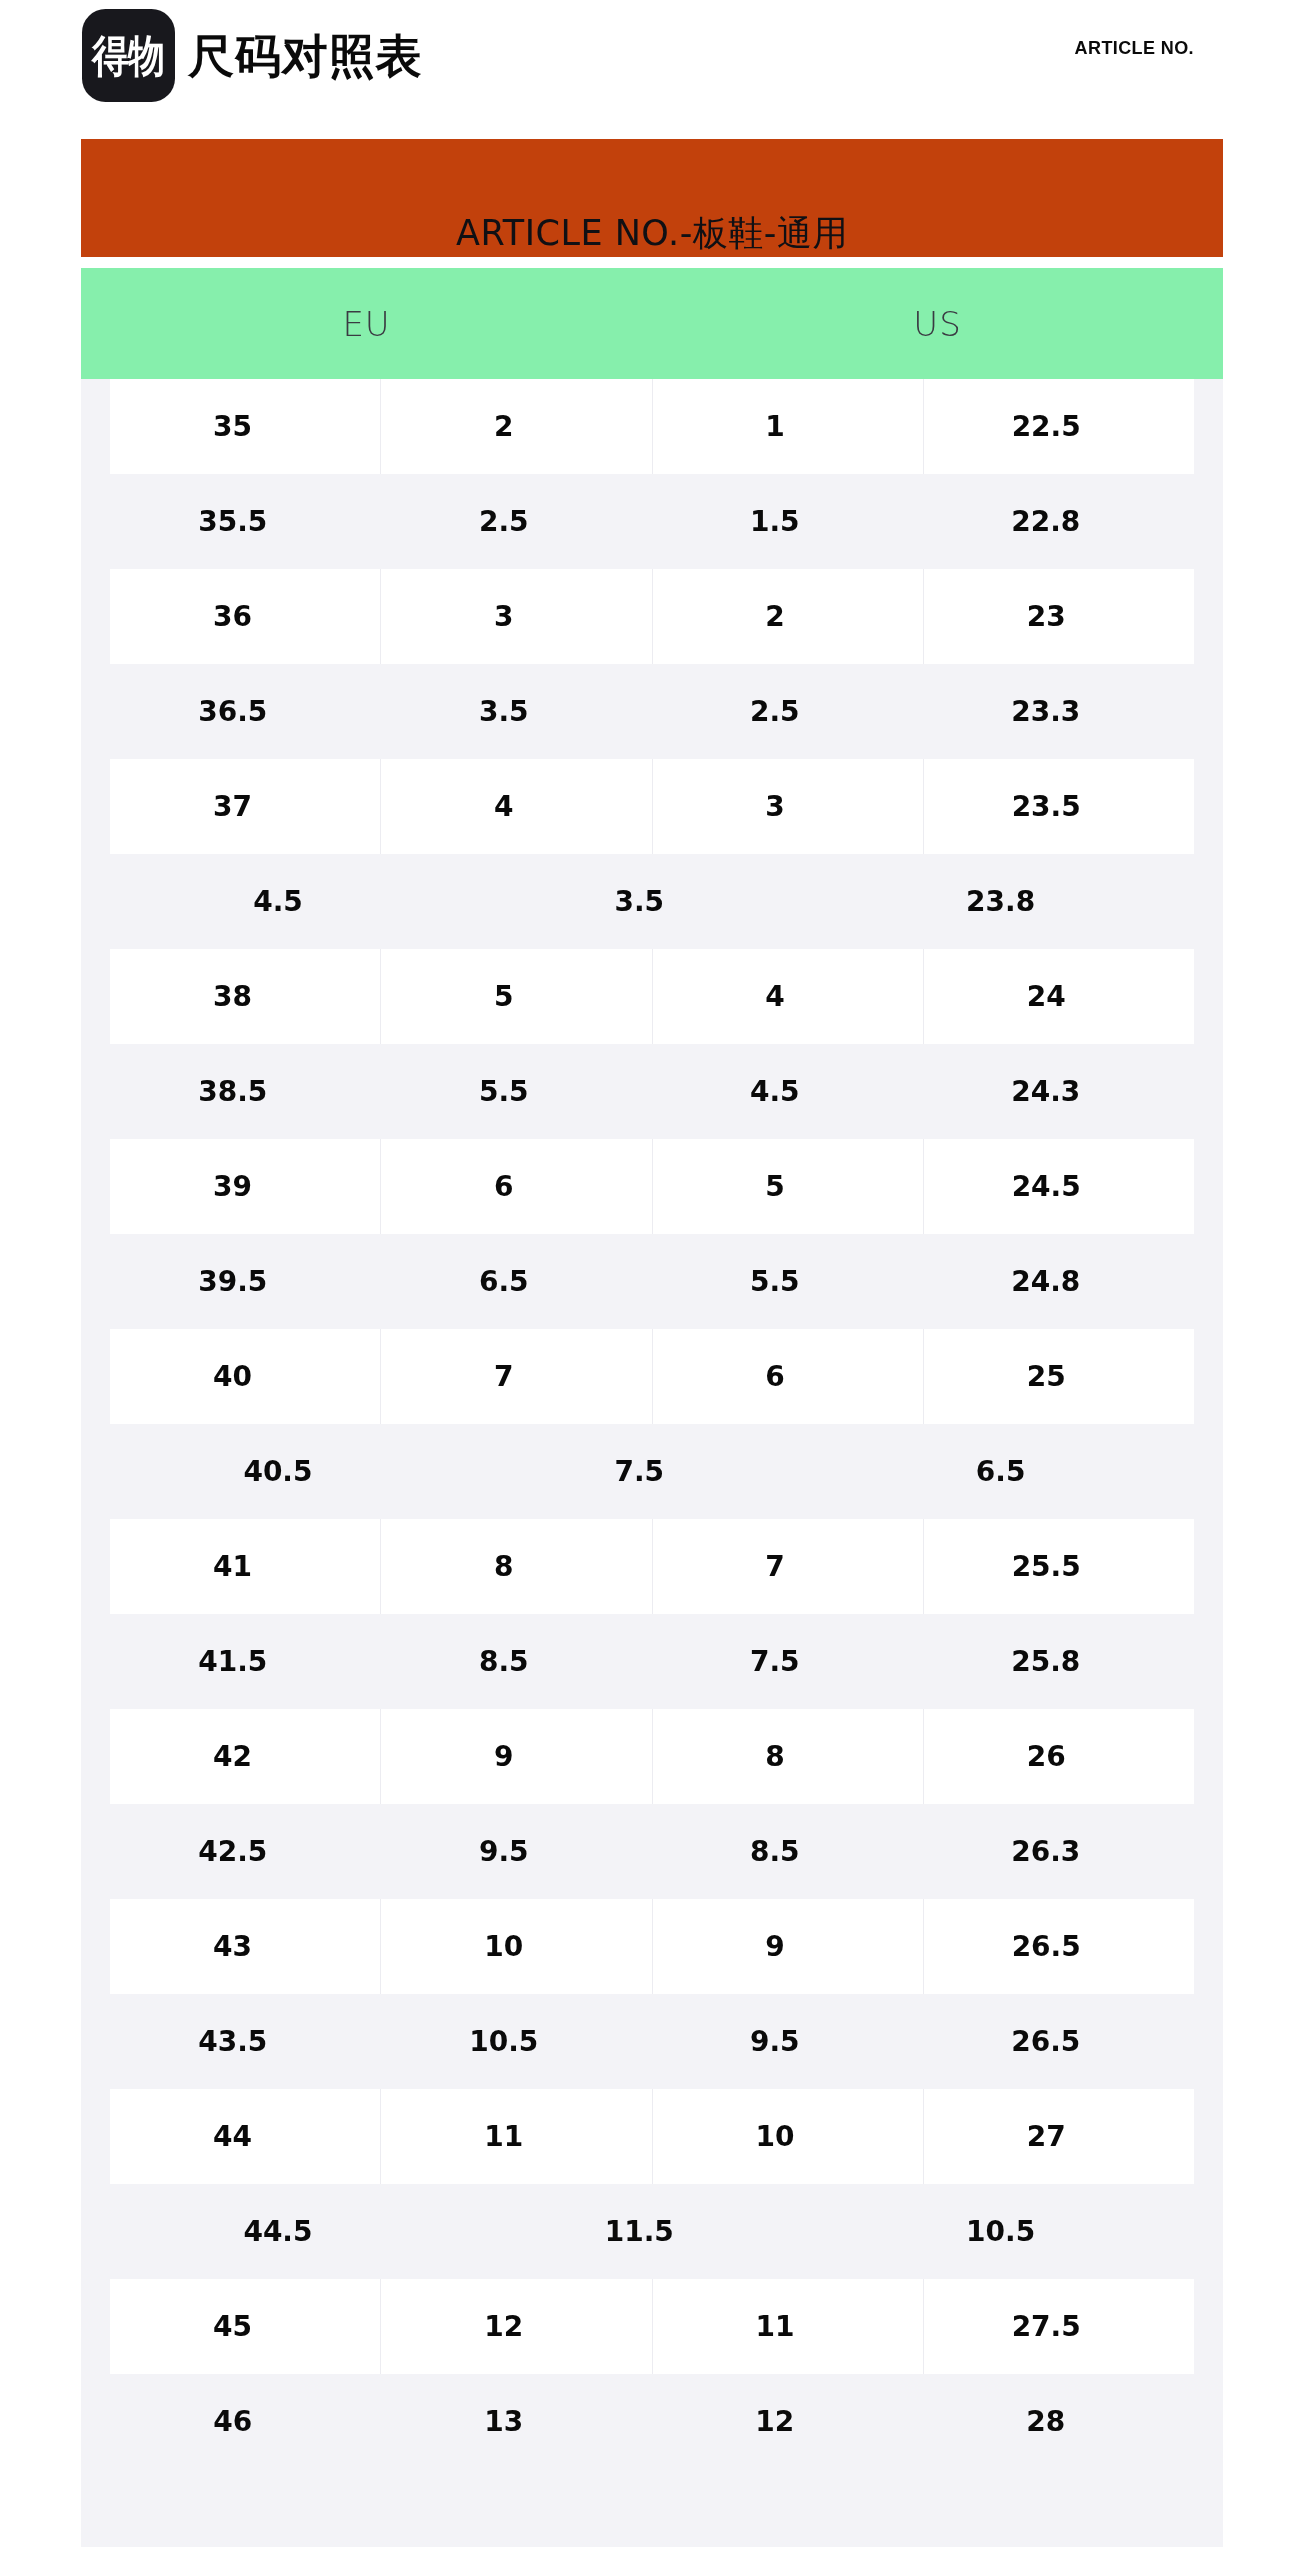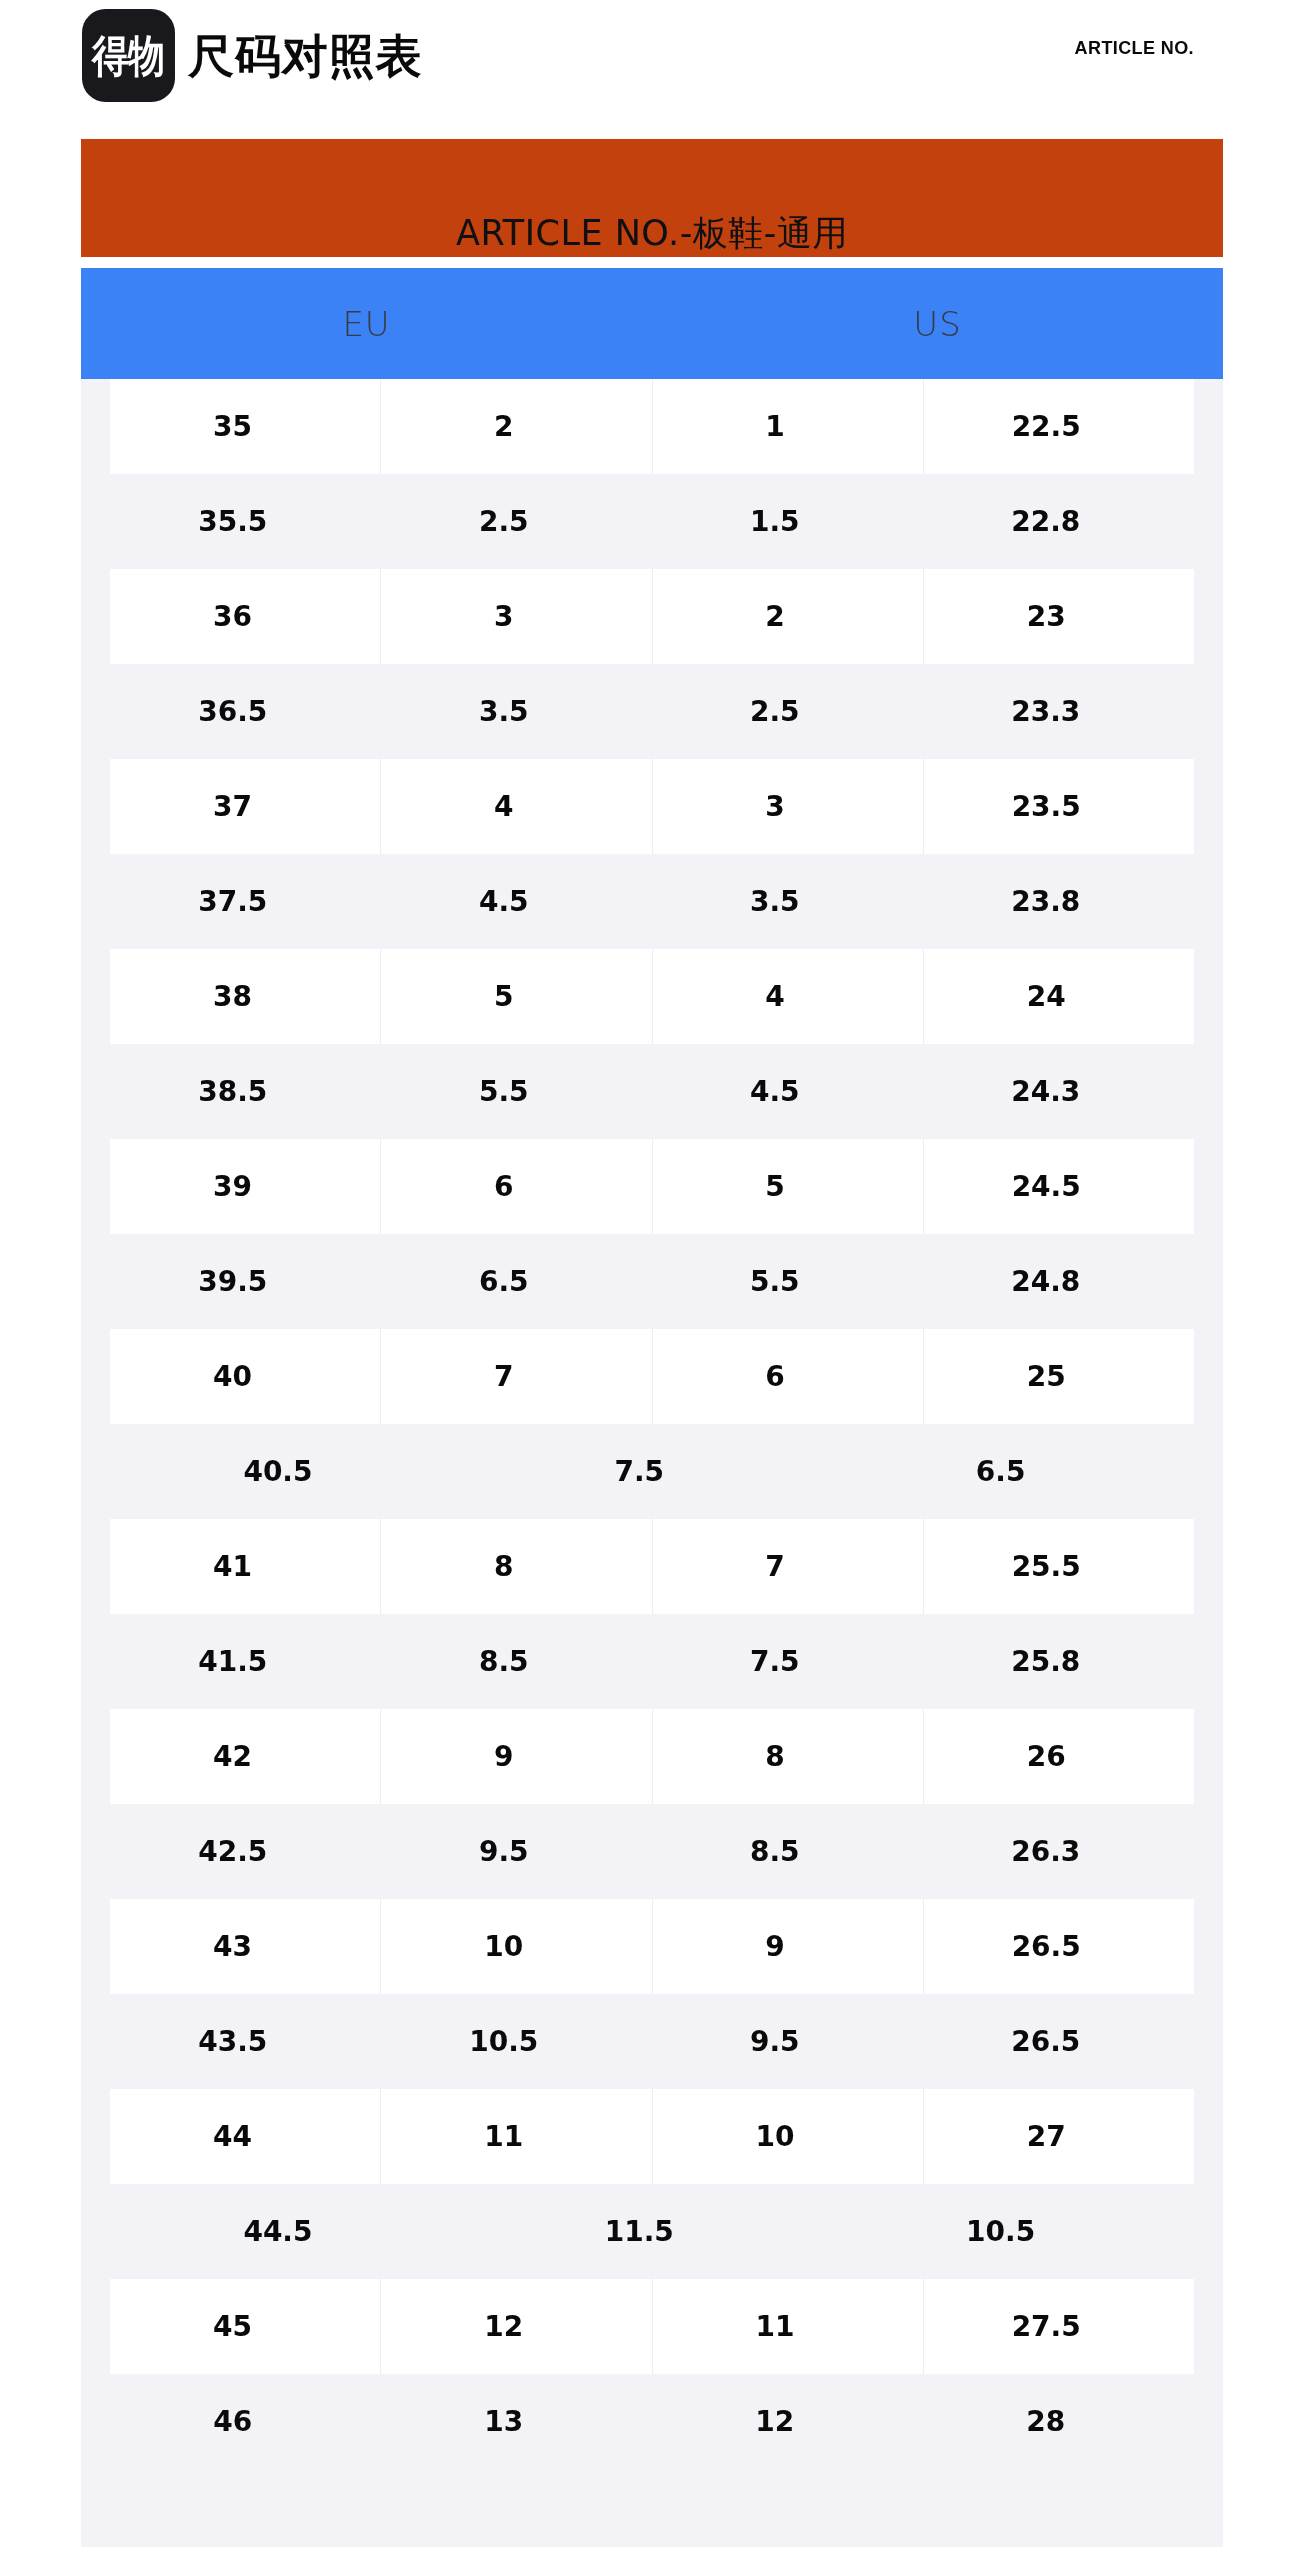--- a/index.html
+++ b/index.html
@@ -108,21 +108,21 @@
 
   .table-body {
     background: #f3f3f7;
     padding-bottom: 78px;
   }
 
   
   .thead-row {
     display: flex;
     height: 111px;
-    background: #3b82f6;
+    background: #86efac;
   }
   .thead-cell {
     flex: 1 1 0;
     display: flex;
     align-items: center;
     justify-content: center;
     font-size: 34px;
     font-weight: 300;
     color: #3a3a42;
     letter-spacing: 0.9px;
@@ -260,23 +260,20 @@
             </div>
             <div class="tcell">
               <span class="val">3</span>
             </div>
             <div class="tcell">
               <span class="val">23.5</span>
             </div>
           </div>
           <div class="trow shade">
             <div class="tcell">
-              <span class="val">37.5</span>
-            </div>
-            <div class="tcell">
               <span class="val">4.5</span>
             </div>
             <div class="tcell">
               <span class="val">3.5</span>
             </div>
             <div class="tcell">
               <span class="val">23.8</span>
             </div>
           </div>
           <div class="trow plain">

